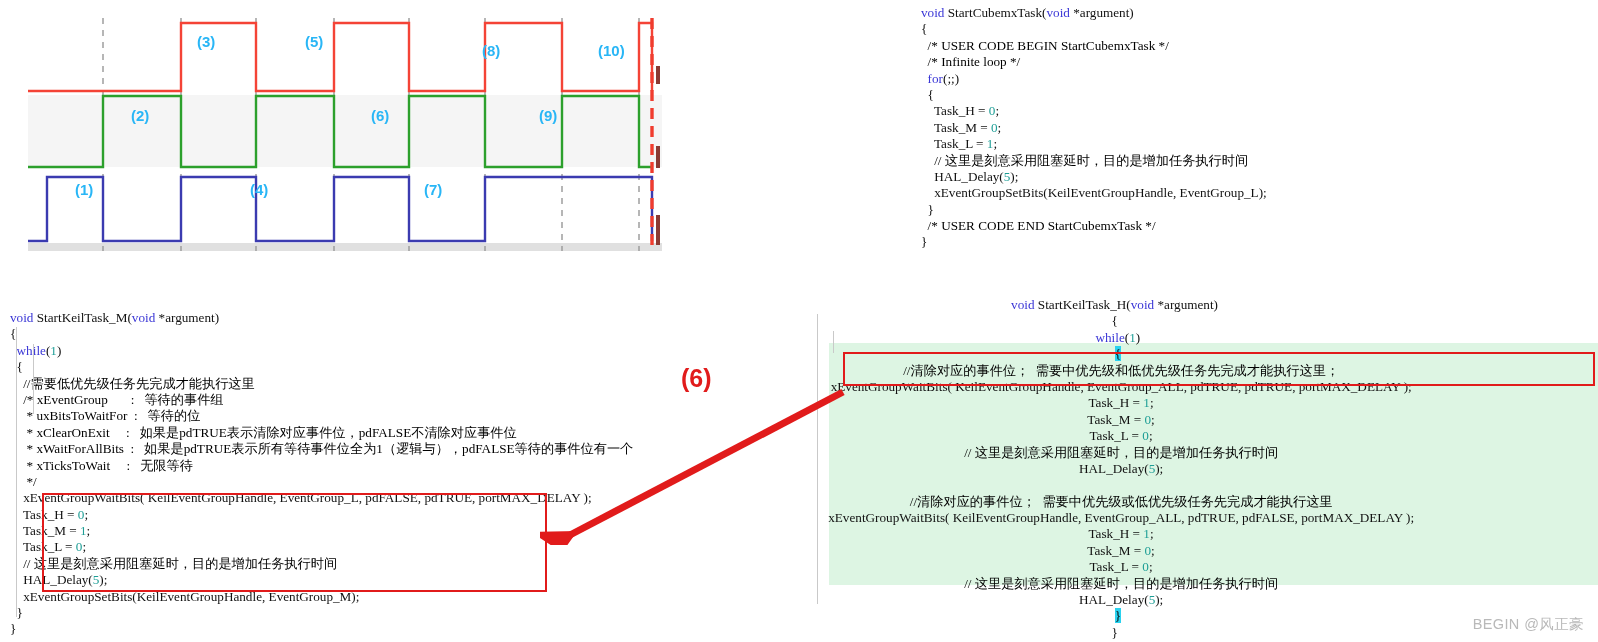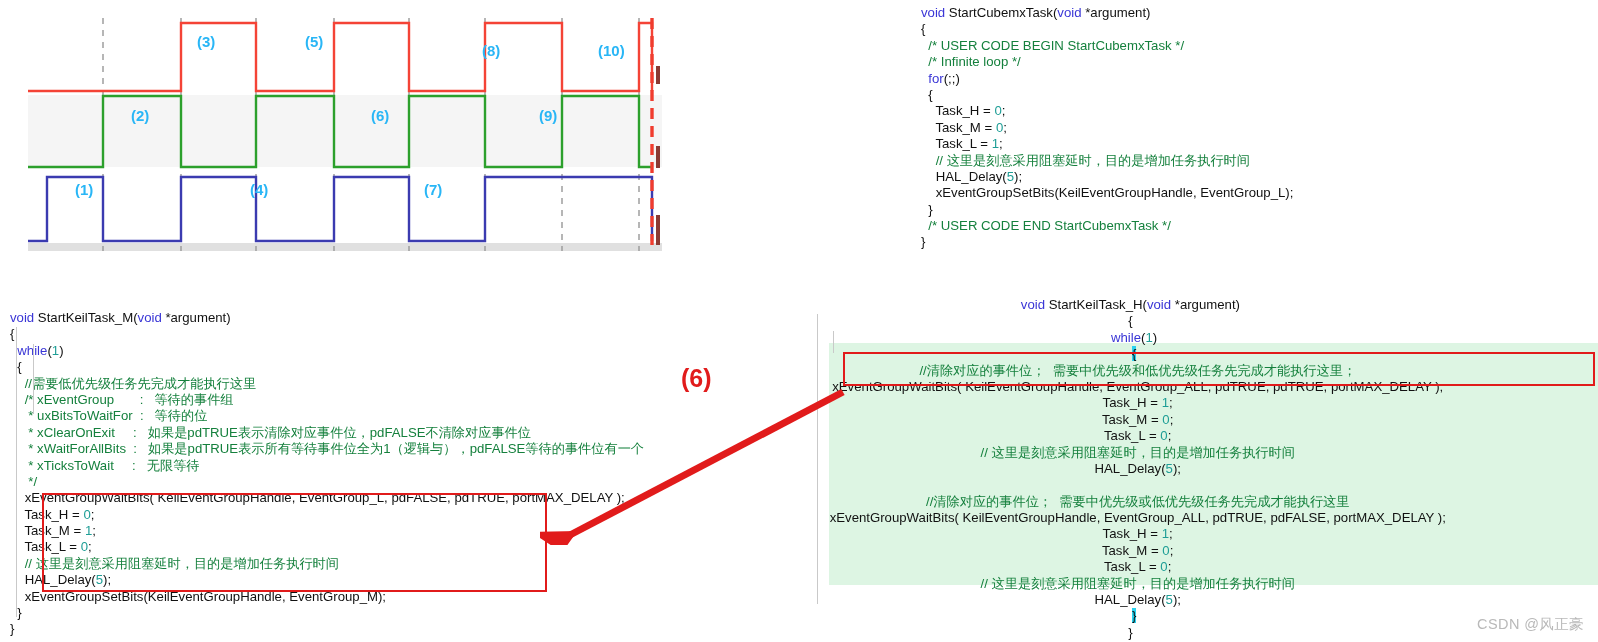--- a/index.html
+++ b/index.html
@@ -11,33 +11,33 @@
     position:relative;
   }
   .stage{position:relative;width:1598px;height:642px;}
 
   
   #timing-diagram{position:absolute;left:0;top:0;width:700px;height:270px;}
 
   
   .codeblock{
     position:absolute;
-    font-family:Liberation Sans, sans-serif;
+    font-family:Liberation Serif, serif;
     font-size:13.2px;
     line-height:16.4px;
     white-space:pre;
     color:#111111;
   }
   #code-cubemx{left:921px;top:5px;}
   #code-keil-m{left:10px;top:310px;}
   #code-keil-h{left:815px;top:297px;text-align:center;}
 
   .ln{display:block;height:16.4px;}
   .kw{color:#3a36d6;}
-  .cm{color:#15803d;}
+  .cm{color:#000000;}
   .num{color:#1e9e96;}
   .pun{color:#111111;}
   .brace-sel{background:#2ad2ef;color:#0a0a0a;}
 
   
   .guide{position:absolute;width:1px;background:#c9c9c9;}
 
   
   .redbox{position:absolute;border:2px solid #e11b1b;box-sizing:border-box;pointer-events:none;}
   #redbox-left{left:42px;top:493px;width:505px;height:99px;}
@@ -118,15 +118,15 @@
 
   <svg id="arrow-svg" viewBox="0 0 320 190" width="320" height="190">
     <defs>
       <marker id="ah" markerWidth="6" markerHeight="6" refX="1.2" refY="3" orient="auto" markerUnits="strokeWidth">
         <path d="M6,0 L0,3 L6,6 L4.3,3 Z" fill="#e11b1b"></path>
       </marker>
     </defs>
     <line x1="303" y1="37" x2="30" y2="180" stroke="#e11b1b" stroke-width="7" marker-end="url(#ah)"></line>
   </svg>
 
-  <div id="watermark">CSDN @风正豪</div>
+  <div id="watermark">BEGIN @风正豪</div>
 
 </div>
 
 </body></html>

